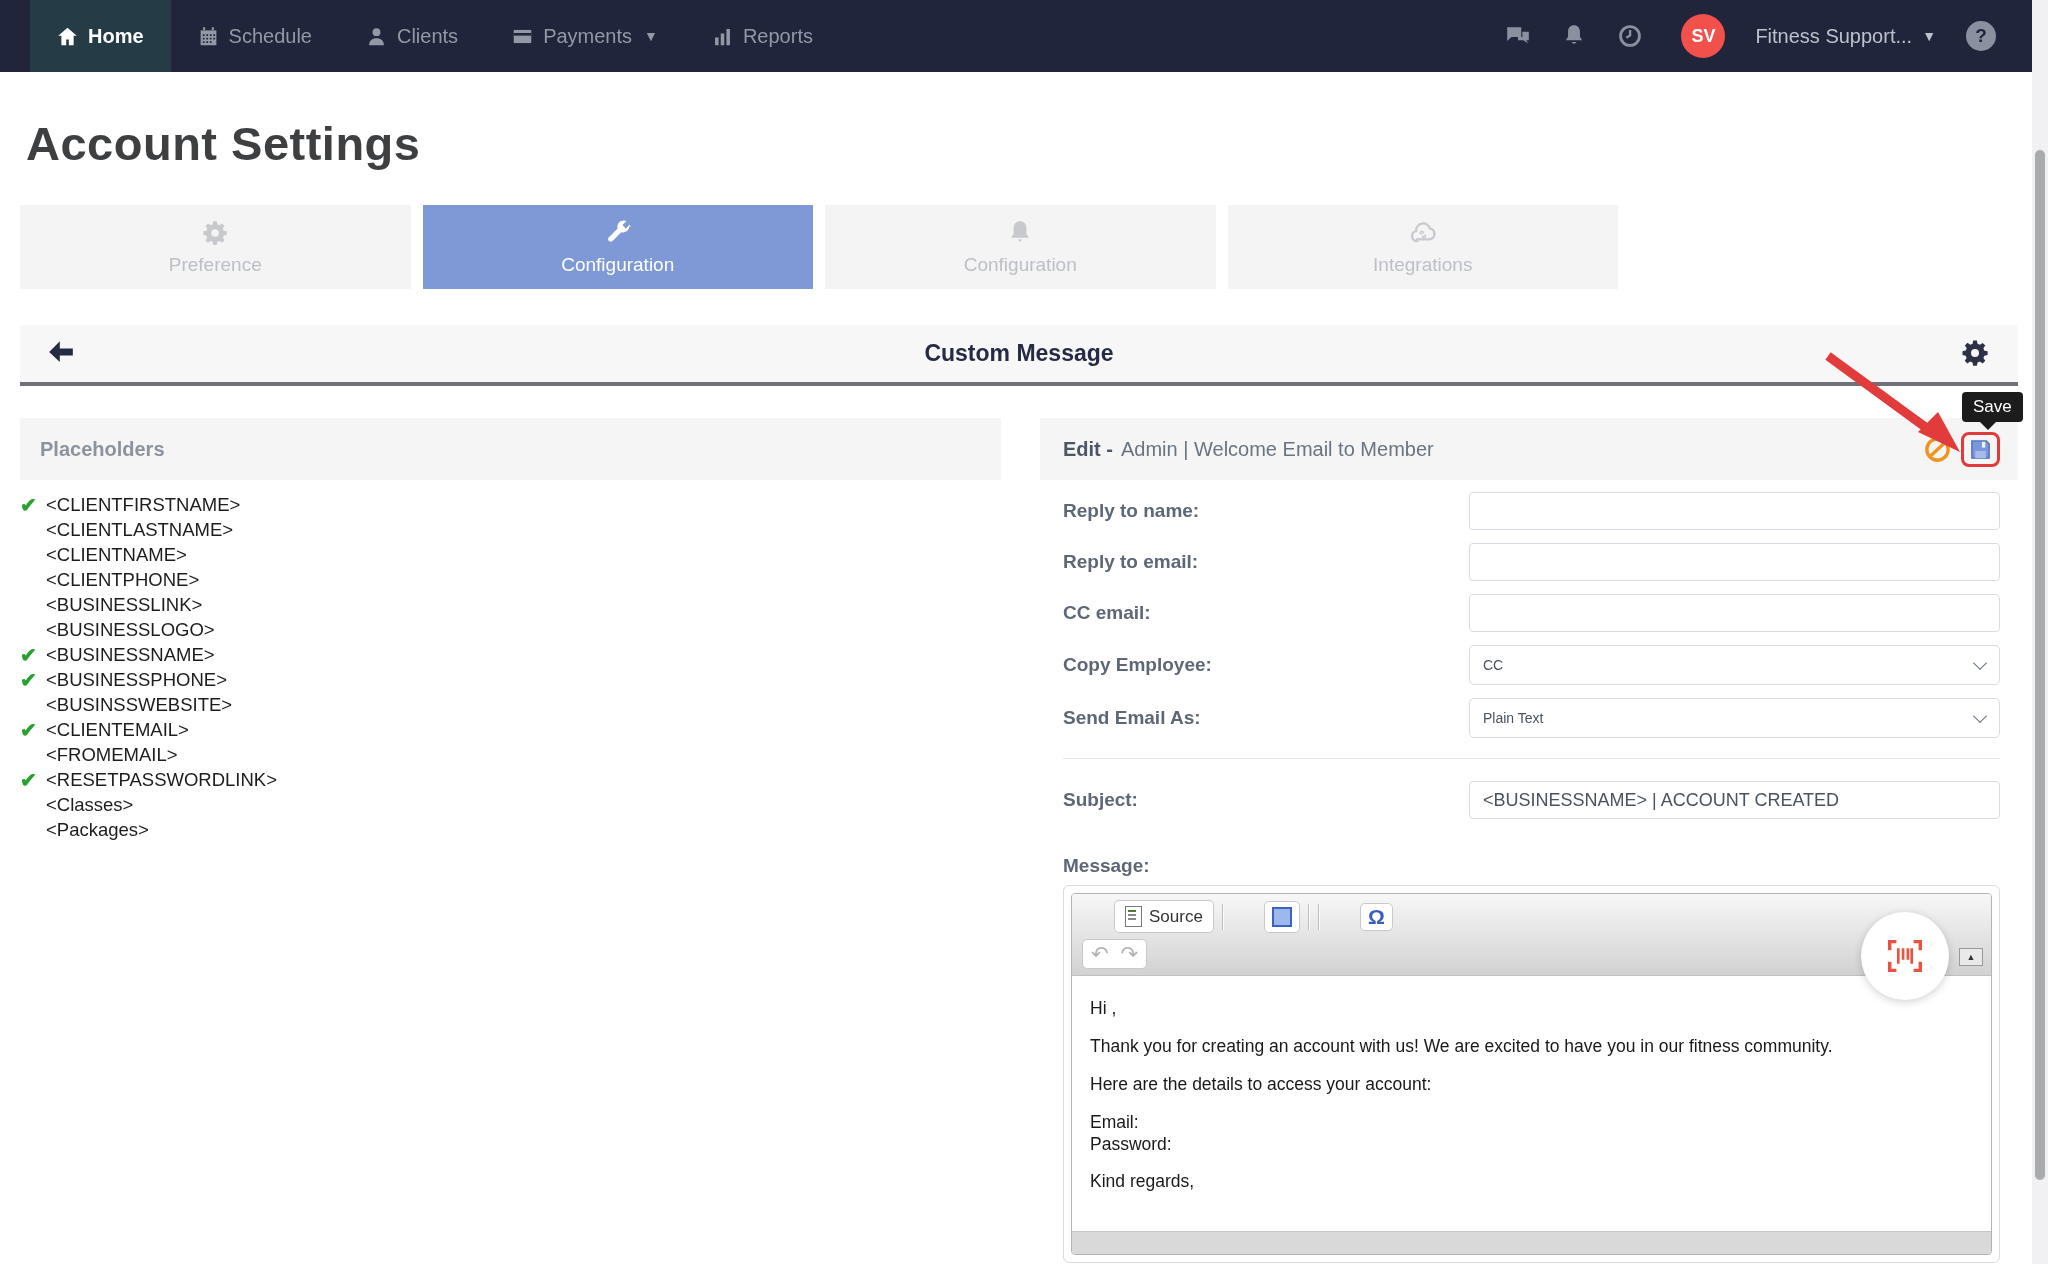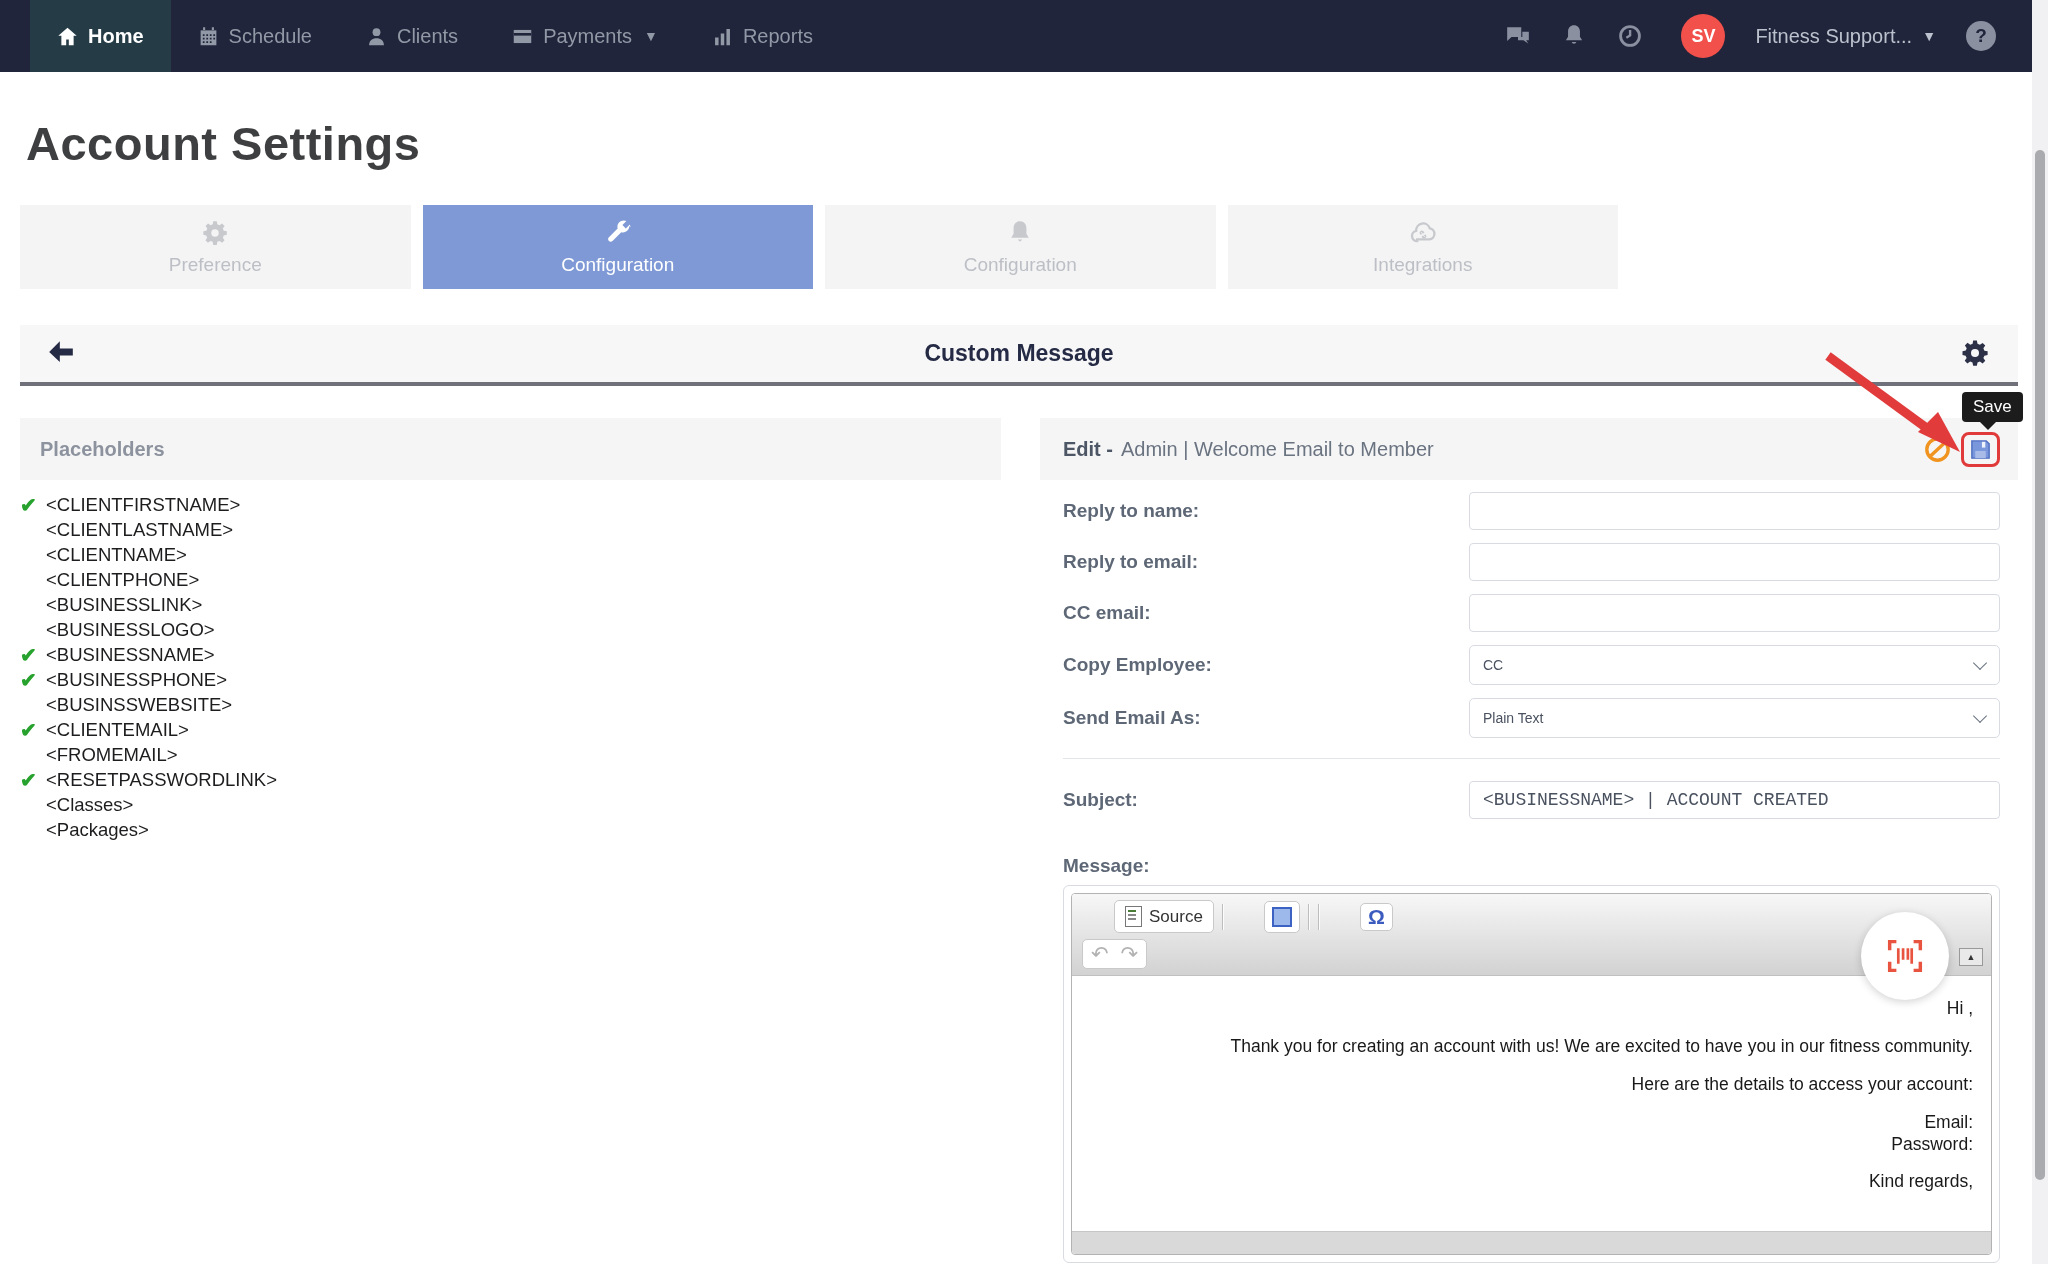--- a/index.html
+++ b/index.html
@@ -54,42 +54,42 @@
   .strip-actions{margin-left:auto;display:flex;align-items:center;gap:10px;}
   .cancel-btn{display:flex;cursor:pointer;}
   .cancel-btn svg{width:27px;height:27px;}
   .save-btn{border:3px solid #e03a3a;border-radius:8px;padding:3px 5px;display:flex;cursor:pointer;background:#f5f5f6;}
   .save-btn svg{width:23px;height:23px;}
 
   
   .form{margin-top:12px;padding:0 18px 0 23px;}
   .form-row{display:flex;align-items:center;margin-bottom:13px;}
   .form-label{width:406px;font-size:19px;font-weight:bold;color:#5d6776;}
-  .form-input{flex:1;height:38px;border:1px solid #d8dce2;border-radius:4px;font-size:18px;color:#4a5260;padding:0 13px;font-family:Liberation Mono, monospace;box-sizing:border-box;outline:none;}
+  .form-input{flex:1;height:38px;border:1px solid #d8dce2;border-radius:4px;font-size:18px;color:#4a5260;padding:0 13px;font-family:Liberation Sans, sans-serif;box-sizing:border-box;outline:none;}
   .select{flex:1;height:38px;border:1px solid #d8dce2;border-radius:5px;display:flex;align-items:center;padding:0 13px;font-size:14px;color:#4a5260;position:relative;cursor:pointer;background:#fff;}
   .select .chev{position:absolute;right:14px;top:12px;width:9px;height:9px;border-right:1.5px solid #6a7380;border-bottom:1.5px solid #6a7380;transform:rotate(45deg);}
   .divider{border:none;border-top:1px solid #e4e5e8;margin:20px 0 22px 0;}
   .block-label{font-size:19px;font-weight:bold;color:#5d6776;margin:36px 0 8px 0;}
 
   
   .editor-wrap{border:1px solid #d8dce2;border-radius:6px;padding:7px;position:relative;background:#fff;}
   .editor{border:1px solid #b3b3b3;border-radius:4px;overflow:hidden;background:#fff;}
   .ck-toolbar{background:linear-gradient(#f7f7f7,#d2d2d2);padding:6px 10px 0 10px;}
   .ck-row{display:flex;align-items:center;gap:8px;padding-bottom:6px;}
   .ck-btn{background:#fff;border:1px solid #c9c9c9;border-radius:5px;display:flex;align-items:center;gap:7px;padding:5px 10px;font-size:17px;color:#333;cursor:pointer;box-shadow:0 1px 0 rgba(255,255,255,.6) inset;margin-left:32px;}
   .ck-btn.icon-only{padding:5px 7px;}
   .ck-sep{width:1px;height:26px;background:#fcfcfc;border-left:1px solid #bdbdbd;}
   .src-icon{width:15px;height:19px;background:#fff;border:1.5px solid #777;position:relative;}
   .src-icon::before{content:"";position:absolute;left:2px;top:3px;width:8px;height:2px;background:#4a7c37;box-shadow:0 4px 0 #888,0 8px 0 #888;}
   .max-icon{width:16px;height:16px;border:2px solid #3c63c3;background:#9db8ea;box-shadow:0 0 0 2px #fff;}
   .omega{font-size:21px;font-weight:bold;color:#3b5bbf;line-height:16px;}
   .undo-group{background:#fff;border:1px solid #c9c9c9;border-radius:5px;display:flex;padding:3px 8px;gap:12px;}
   .undo-group span{font-size:21px;color:#b2b2b2;line-height:22px;}
   .ck-collapse{position:absolute;right:16px;top:62px;width:22px;height:16px;border:1px solid #999;background:#e9e9e9;display:flex;align-items:center;justify-content:center;font-size:9px;color:#333;cursor:pointer;}
-  .ck-content{background:#fff;border-top:1px solid #c0c0c0;min-height:243px;padding:6px 18px;font-size:17.5px;color:#191919;text-align:right;}
+  .ck-content{background:#fff;border-top:1px solid #c0c0c0;min-height:243px;padding:6px 18px;font-size:17.5px;color:#191919;}
   .ck-content p{margin:16px 0;line-height:1.25;}
   .ck-footer{height:22px;background:#d9d9d9;border-top:1px solid #c6c6c6;border-radius:0 0 4px 4px;}
   .scan-badge{position:absolute;right:50px;top:26px;width:88px;height:88px;border-radius:50%;background:#fff;box-shadow:0 2px 8px rgba(0,0,0,.18);display:flex;align-items:center;justify-content:center;z-index:6;}
 
   
   .annotation{position:absolute;left:1800px;top:340px;width:230px;height:140px;z-index:40;pointer-events:none;}
   .tooltip{position:absolute;left:1962px;top:392px;z-index:41;background:#1c1c1c;color:#fff;font-size:17px;padding:5px 11px;border-radius:4px;}
   .tooltip::after{content:"";position:absolute;left:18px;bottom:-8px;border:8px solid transparent;border-top-color:#1c1c1c;border-bottom:none;}
 
   

